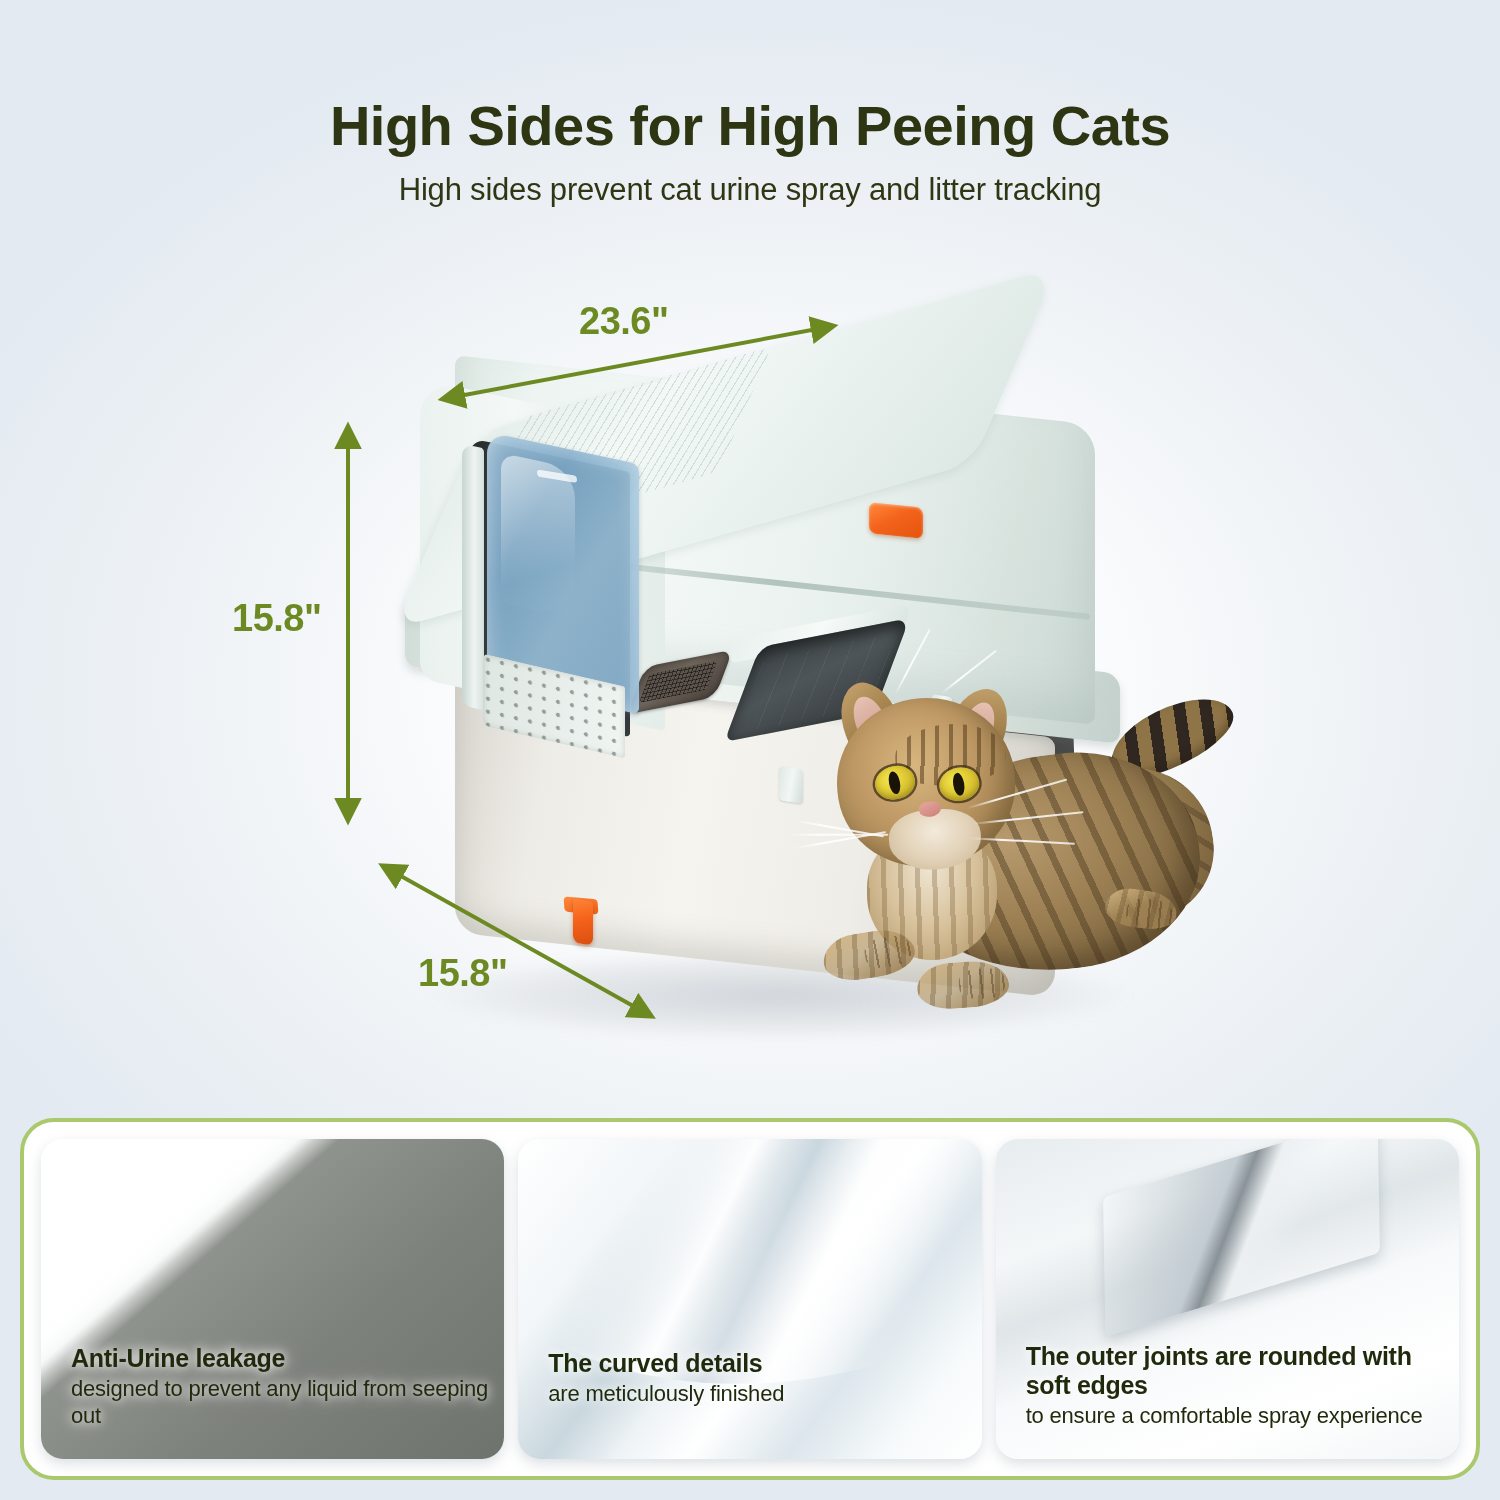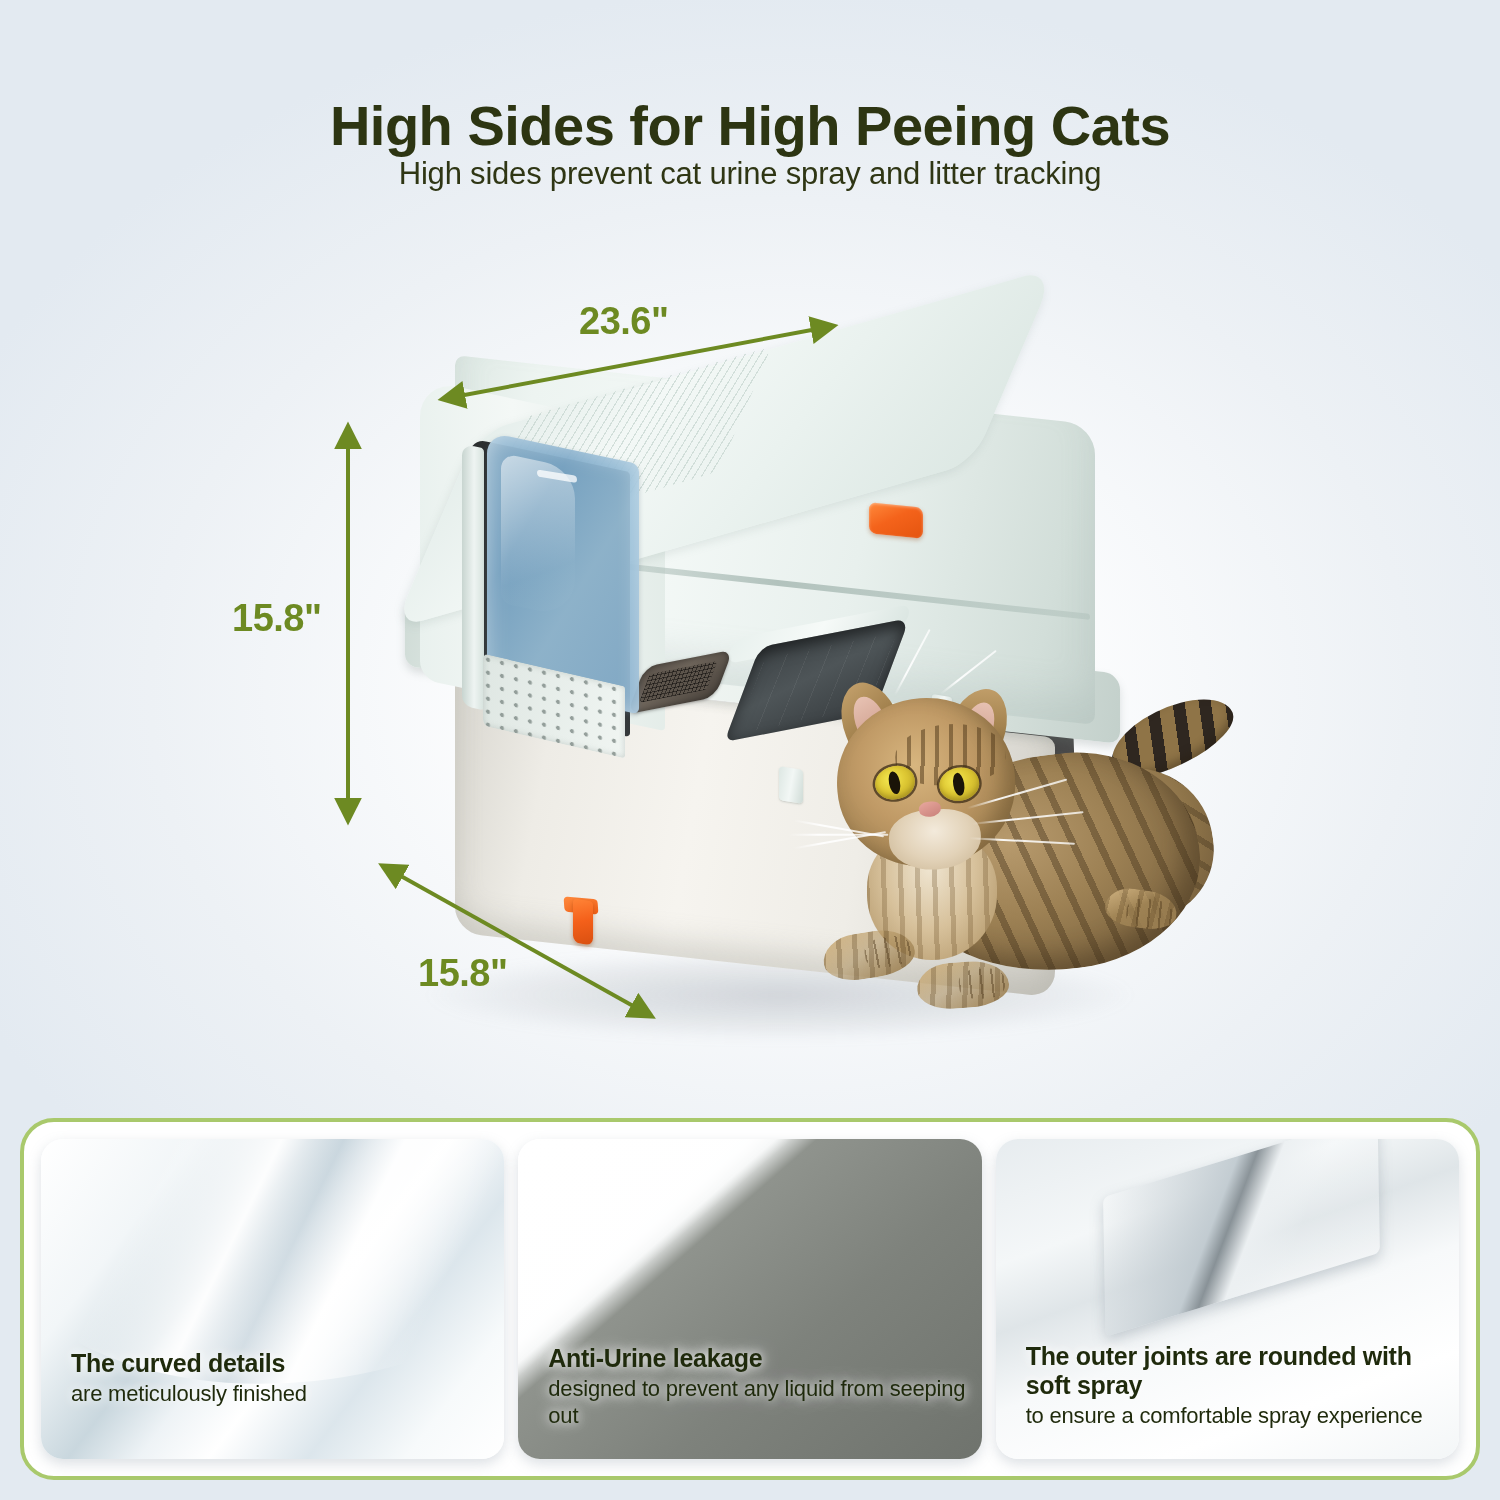--- a/index.html
+++ b/index.html
@@ -29,20 +29,21 @@
     text-align: center;
   }
   .title {
     font-size: 56px;
     font-weight: bold;
     letter-spacing: -0.5px;
     color: #2d3512;
     line-height: 1.08;
   }
   .subtitle {
+    margin-top: 16px;
     font-size: 31px;
     font-weight: 400;
     color: #2f3614;
     letter-spacing: -0.2px;
   }
 
   
   .hero {
     position: absolute;
     left: 0;
@@ -607,35 +608,35 @@
     <line x1="348" y1="427" x2="348" y2="820" stroke="#6d8a22" stroke-width="4" marker-start="url(#atail)" marker-end="url(#ahead)"></line>
     <line x1="383" y1="866" x2="651" y2="1016" stroke="#6d8a22" stroke-width="4" marker-start="url(#atail)" marker-end="url(#ahead)"></line>
   </svg>
 
   <div class="dim-label" style="left:579px; top:300px;">23.6"</div>
   <div class="dim-label" style="left:232px; top:597px;">15.8"</div>
   <div class="dim-label" style="left:418px; top:952px;">15.8"</div>
 
   <div class="feature-frame">
 
+    <div class="fcard fcard-2">
+      <div class="fcard-text">
+        <div class="fcard-title">Anti-Urine leakage</div>
+        <div class="fcard-desc">designed to prevent any liquid from seeping out</div>
+      </div>
+    </div>
+
     <div class="fcard fcard-1">
       <div class="fcard-text">
         <div class="fcard-title">The curved details</div>
         <div class="fcard-desc">are meticulously finished</div>
       </div>
     </div>
 
-    <div class="fcard fcard-2">
-      <div class="fcard-text">
-        <div class="fcard-title">Anti-Urine leakage</div>
-        <div class="fcard-desc">designed to prevent any liquid from seeping out</div>
-      </div>
-    </div>
-
     <div class="fcard fcard-3">
       <div class="fcard-text">
-        <div class="fcard-title">The outer joints are rounded with soft spray</div>
+        <div class="fcard-title">The outer joints are rounded with soft edges</div>
         <div class="fcard-desc"> to ensure a comfortable spray experience</div>
       </div>
     </div>
 
   </div>
 </div>
 
 </body></html>

